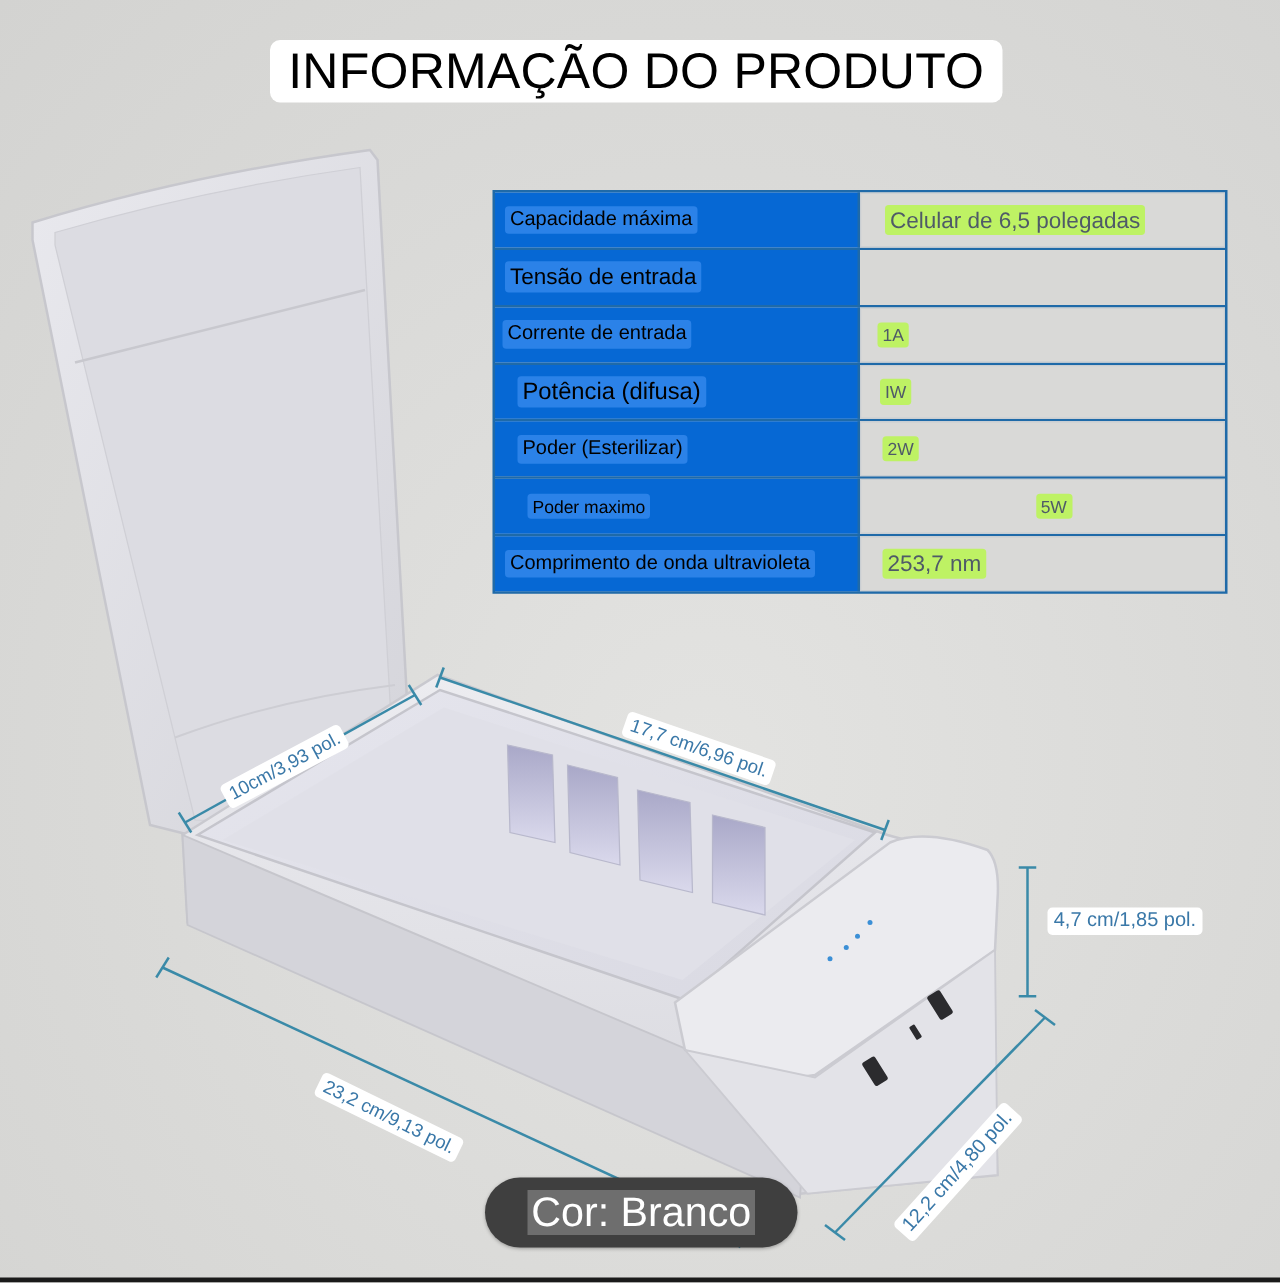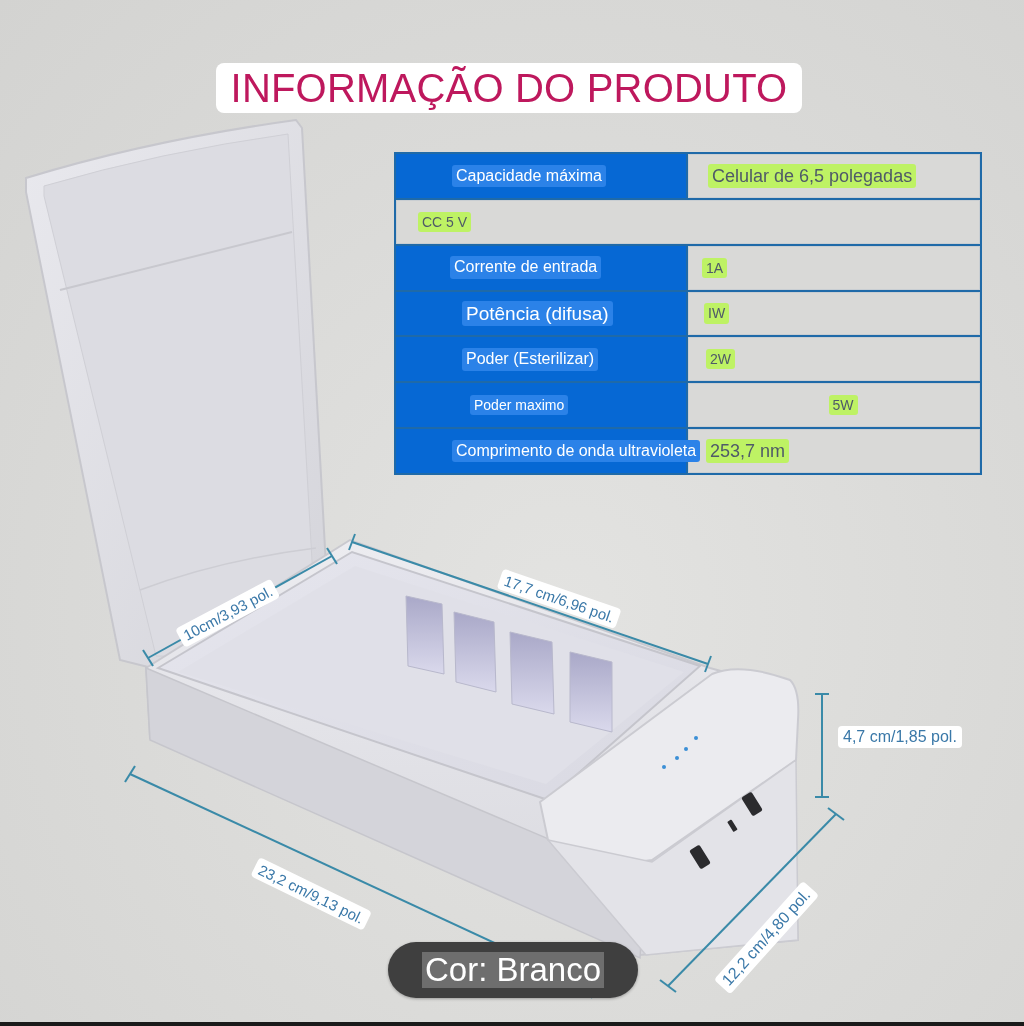--- a/index.html
+++ b/index.html
@@ -15,23 +15,22 @@
   }
   .bottom-bar {
     position: absolute; left: 0; right: 0; bottom: 0; height: 4px; background: #1a1a1a;
   }
 
   
   .title {
     position: absolute; left: 216px; top: 32px; width: 586px; height: 50px;
     background: #ffffff; border-radius: 8px;
     display: flex; align-items: center; justify-content: center;
-    color: #be185d; font-size: 40px; letter-spacing: 0.2px;
+    color: #000000; font-size: 40px; letter-spacing: 0.2px;
     white-space: nowrap;
-    margin-top: 31px;
   }
 
   
   .spec-table {
     position: absolute; left: 394px; top: 152px; width: 588px; height: 323px;
     border: 2px solid #1f6aa8;
     background: #d8d8d6;
     display: flex; flex-direction: column;
   }
   .spec-row {
@@ -44,22 +43,22 @@
     display: flex; align-items: center;
     border-right: 2px solid #1f6aa8;
     position: relative;
   }
   .spec-value-cell {
     flex: 1; display: flex; align-items: center; padding-left: 16px;
     background: #d9d9d7;
     box-shadow: inset 0 0 0 1px #c9ced2;
   }
   .spec-label {
-    background: #2b82e8; color: #ffffff; border-radius: 3px;
-    padding: 2px 4px; white-space: nowrap; line-height: 1.15; margin-left: 48px;
+    background: #2b82e8; color: #000000; border-radius: 3px;
+    padding: 2px 4px; white-space: nowrap; line-height: 1.15;
   }
   .spec-value {
     background: #bef264; color: #4f5a68; border-radius: 3px;
     padding: 2px 4px; white-space: nowrap; line-height: 1.15;
   }
 
   
   .device { position: absolute; left: 0; top: 0; width: 1024px; height: 1026px; }
 
   
@@ -166,22 +165,22 @@
 <div class="spec-table">
   <div class="spec-row">
     <div class="spec-label-cell" style="padding-left:8px;">
       <span class="spec-label" style="font-size:16px;">Capacidade máxima</span>
     </div>
     <div class="spec-value-cell" style="padding-left:20px;">
       <span class="spec-value" style="font-size:18px;">Celular de 6,5 polegadas</span>
     </div>
   </div>
   <div class="spec-row">
-    <div class="spec-value-cell" style="padding-left:22px;">
-      <span class="spec-value" style="font-size:14px;">CC 5 V</span>
+    <div class="spec-label-cell" style="padding-left:8px;">
+      <span class="spec-label" style="font-size:18px;">Tensão de entrada</span>
     </div>
   </div>
   <div class="spec-row">
     <div class="spec-label-cell" style="padding-left:6px;">
       <span class="spec-label" style="font-size:16px;">Corrente de entrada</span>
     </div>
     <div class="spec-value-cell" style="padding-left:14px;">
       <span class="spec-value" style="font-size:14px;">1A</span>
     </div>
   </div>

